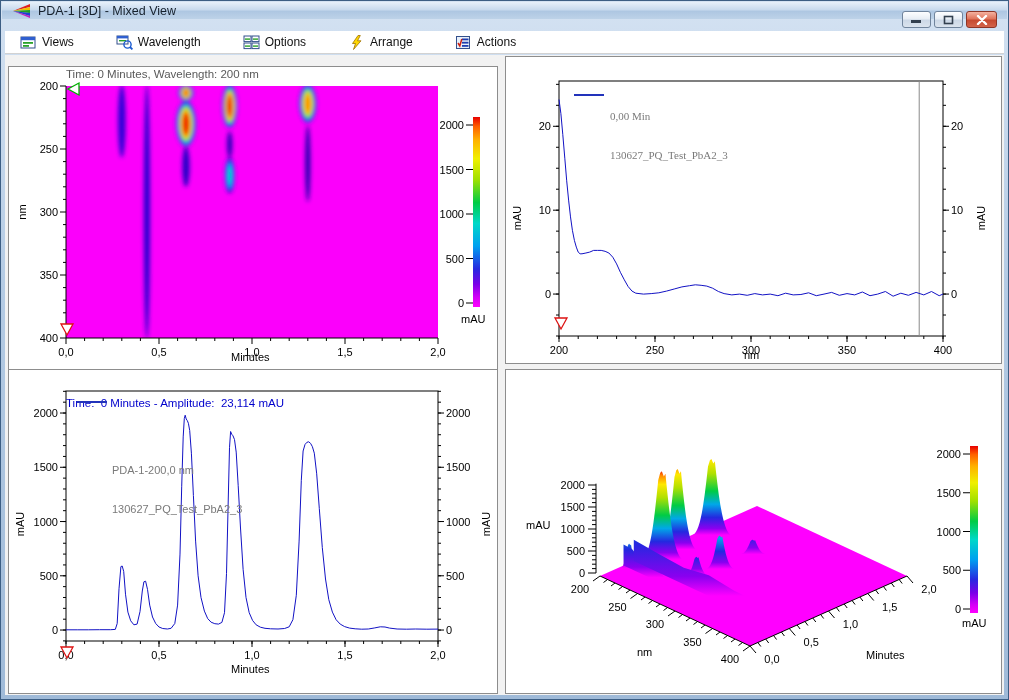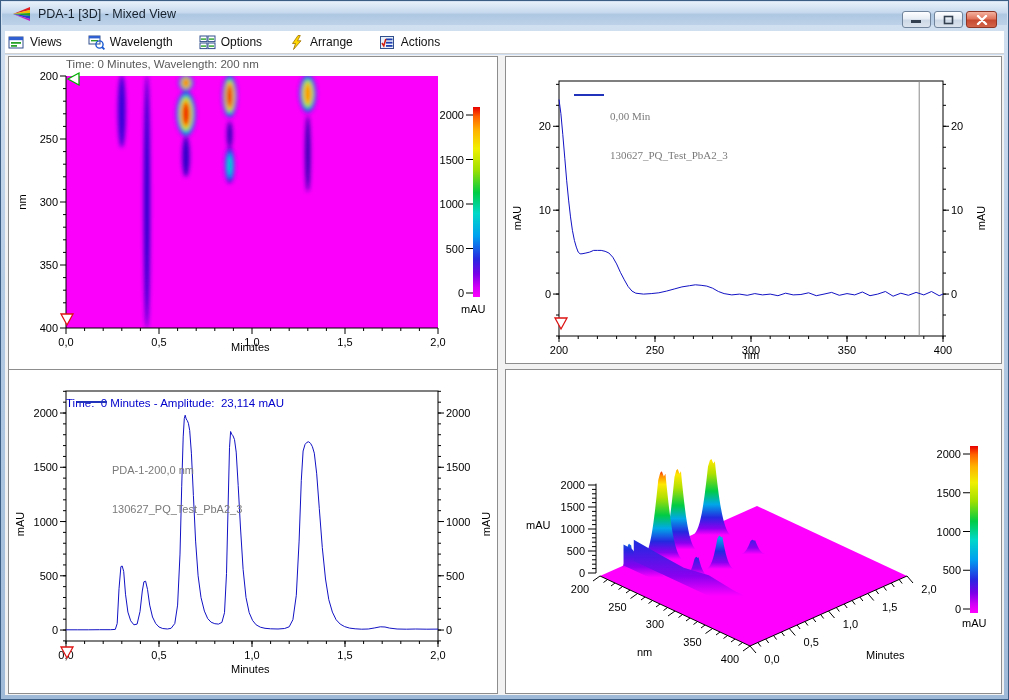--- a/index.html
+++ b/index.html
@@ -1,34 +1,34 @@
 <!DOCTYPE html>
 <html><head>
 <meta charset="utf-8">
 <style>
   html,body{margin:0;padding:0;background:#ffffff;}
   *{box-sizing:border-box;}
   .stage{position:relative;width:1009px;height:700px;font-family:"Liberation Sans",sans-serif;overflow:hidden;}
   .window{position:absolute;inset:0;background:linear-gradient(180deg,#d4e2f2 0%,#b4cbe4 40%,#9fbad8 100%);border:1px solid #3c5e84;}
-  .titlebar{position:absolute;left:1px;right:1px;top:1px;height:23px;display:flex;align-items:center;
+  .titlebar{position:absolute;left:1px;right:1px;top:1px;height:17px;display:flex;align-items:center;
     background:linear-gradient(180deg,#e7f0fa 0%,#c8daee 45%,#aec7e2 55%,#bdd2e8 100%);}
   .app-icon{margin-left:8px;width:22px;height:16px;display:inline-block;}
   .title-text{margin-left:6px;font-size:12.5px;color:#15202c;}
   .winbtns{position:absolute;right:10px;top:9px;display:flex;gap:3px;}
   .wbtn{width:29px;height:17px;border:1px solid #70849c;border-radius:3px;display:flex;align-items:center;justify-content:center;
     background:linear-gradient(180deg,#fdfeff 0%,#e8eef5 45%,#ccd8e6 55%,#dbe4ee 100%);}
   .wbtn.close{width:31px;border-color:#8e3526;background:linear-gradient(180deg,#f4b2a0 0%,#e0755c 45%,#c64a30 55%,#d3644a 100%);}
   .toolbar{position:absolute;left:4px;right:4px;top:30px;height:23px;background:#ffffff;border-bottom:1px solid #d2d2d2;
-    display:flex;align-items:center;gap:20px;}
+    display:flex;align-items:center;padding-left:12px;gap:36px;}
   .tbitem{display:flex;align-items:center;gap:5px;font-size:12px;color:#111;padding:2px 3px;}
   .ticon{width:17px;height:15px;display:inline-block;}
   .client{position:absolute;left:4px;right:4px;top:54px;bottom:4px;background:#f2f2f2;}
   .panel{position:absolute;background:#ffffff;border:1px solid #8d8d8d;overflow:hidden;}
   .panel svg{position:absolute;left:0;top:0;}
-  .p-contour{left:3px;top:1px;width:490px;height:368px;}
+  .p-contour{left:3px;top:11px;width:490px;height:368px;}
   .p-spectrum{left:500px;top:1px;width:497px;height:308px;}
   .p-chromo{left:3px;top:314px;width:490px;height:325px;}
   .p-surface{left:500px;top:314px;width:497px;height:325px;}
   .hdr{position:absolute;font-size:11.5px;white-space:pre;z-index:3;}
   .hdr.gray{color:#5a5a5a;}
   .hdr.blue{color:#0000cc;}
   .legend{position:absolute;font-size:11px;color:#7a7a7a;line-height:13px;white-space:pre;z-index:3;}
   .swatch{position:absolute;width:30px;height:0;border-top:2px solid #2233bb;z-index:3;}
   .axtitle{position:absolute;font-size:11px;color:#000;z-index:3;}
   .vlabel{transform:rotate(-90deg);transform-origin:center;width:30px;text-align:center;}

